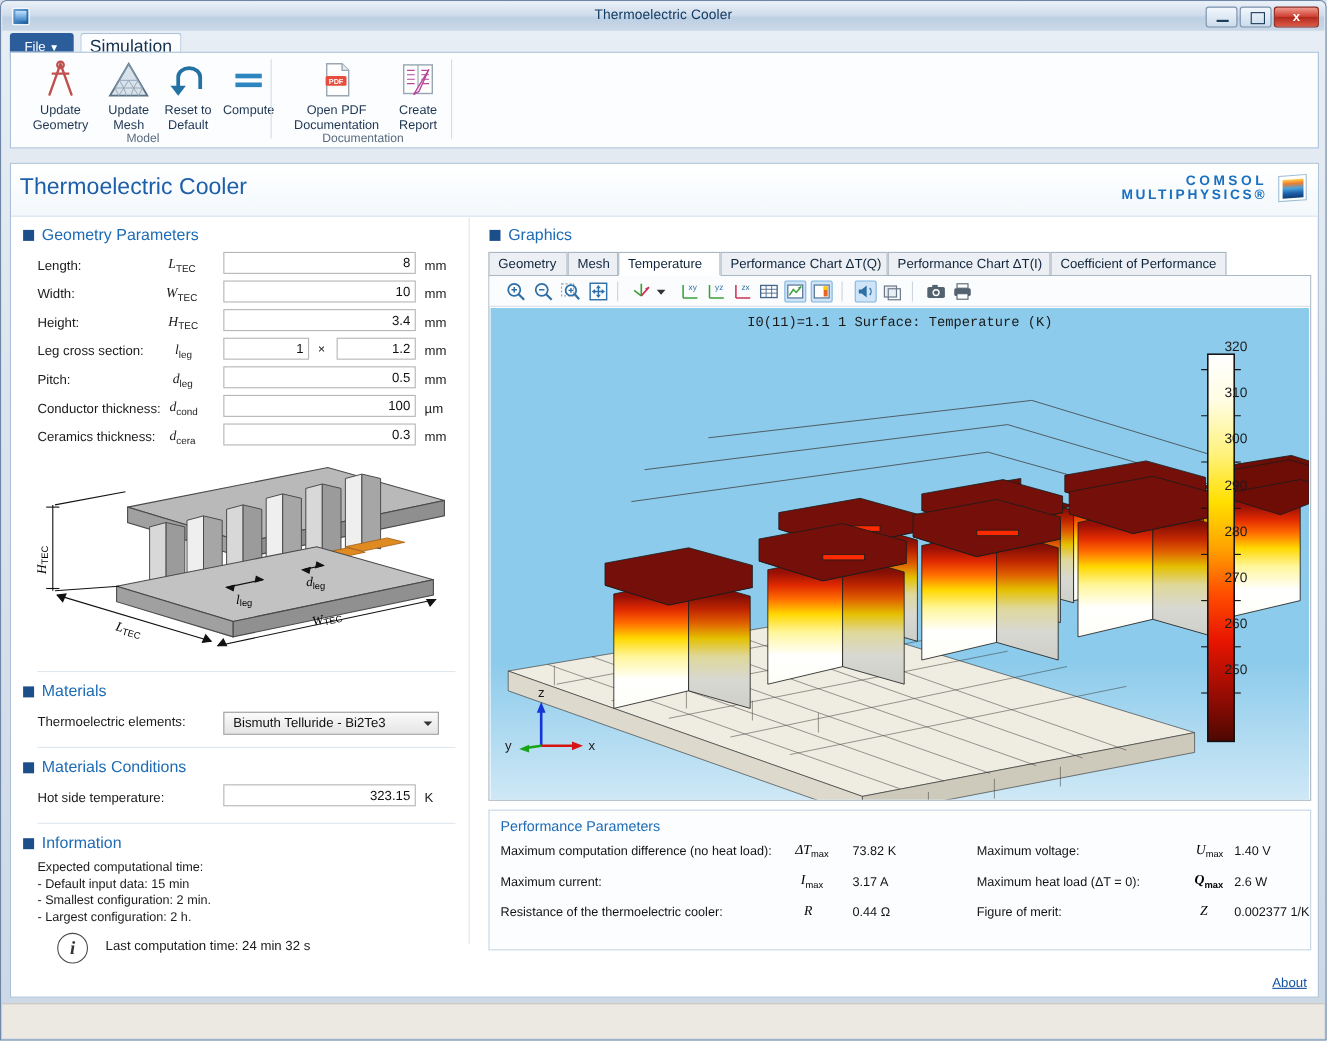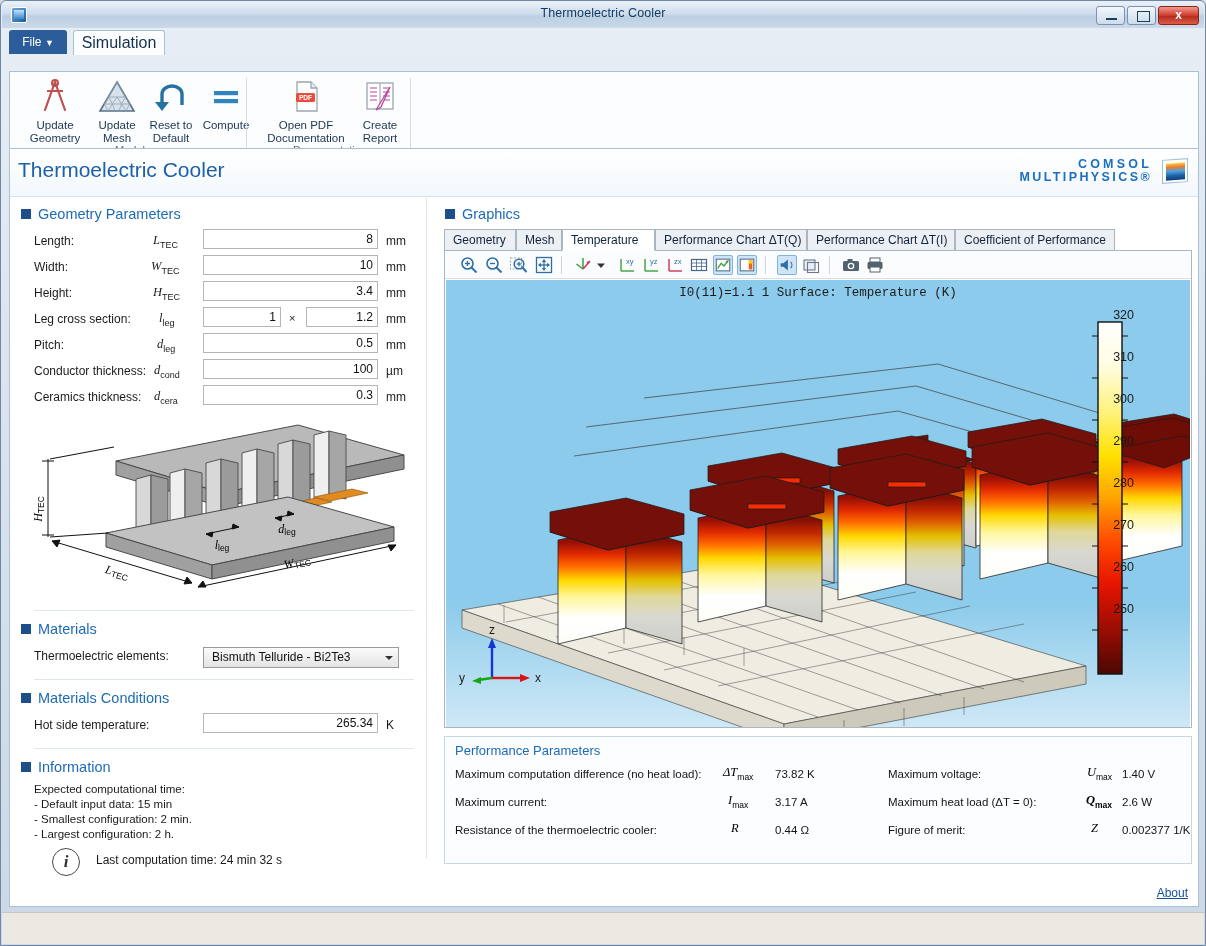--- a/index.html
+++ b/index.html
@@ -62,21 +62,21 @@
     background:#2c5d9b; color:#fff; border-radius:3px 3px 0 0;
     font-size:12px; line-height:24px; text-align:center; cursor:pointer;
   }
   #sim-tab {
     position:absolute; left:64px; top:0; width:92px; height:25px;
     background:#fbfdff; border:1px solid #a9c0d6; border-bottom:none;
     border-radius:3px 3px 0 0; font-size:16px; line-height:23px;
     text-align:center; color:#15304d; cursor:pointer;
   }
   #ribbon {
-    position:absolute; left:8px; top:70px; width:1190px; height:88px;
+    position:absolute; left:8px; top:46px; width:1190px; height:88px;
     background:#fbfdff; border:1px solid #a9c0d6;padding-left:41px;
   }
   .rgroup { position:absolute; top:0; height:86px; }
   .rgroup-label {
     position:absolute; bottom:2px; width:100%; text-align:center;
     font-size:11px; color:#5a6b7d;
   }
   .rgroup-sep { position:absolute; top:6px; width:1px; height:72px; background:#d2dde8; }
   .rbtn {
     position:absolute; top:4px; width:auto; text-align:center; cursor:pointer;
@@ -494,21 +494,21 @@
       </div>
 
       <div class="hr"></div>
 
       <div class="sec-head">
         <span class="bullet"></span>
         <span>Materials Conditions</span>
       </div>
       <div class="prow">
         <span class="plabel">Hot side temperature:</span>
-        <div class="pfield" style="left:183px; width:175px;">265.34</div>
+        <div class="pfield" style="left:183px; width:175px;">323.15</div>
         <span class="punit" style="left:366px;">K</span>
       </div>
 
       <div class="hr"></div>
 
       <div class="sec-head">
         <span class="bullet"></span>
         <span>Information</span>
       </div>
       <div class="infoline">Expected computational time:</div>

